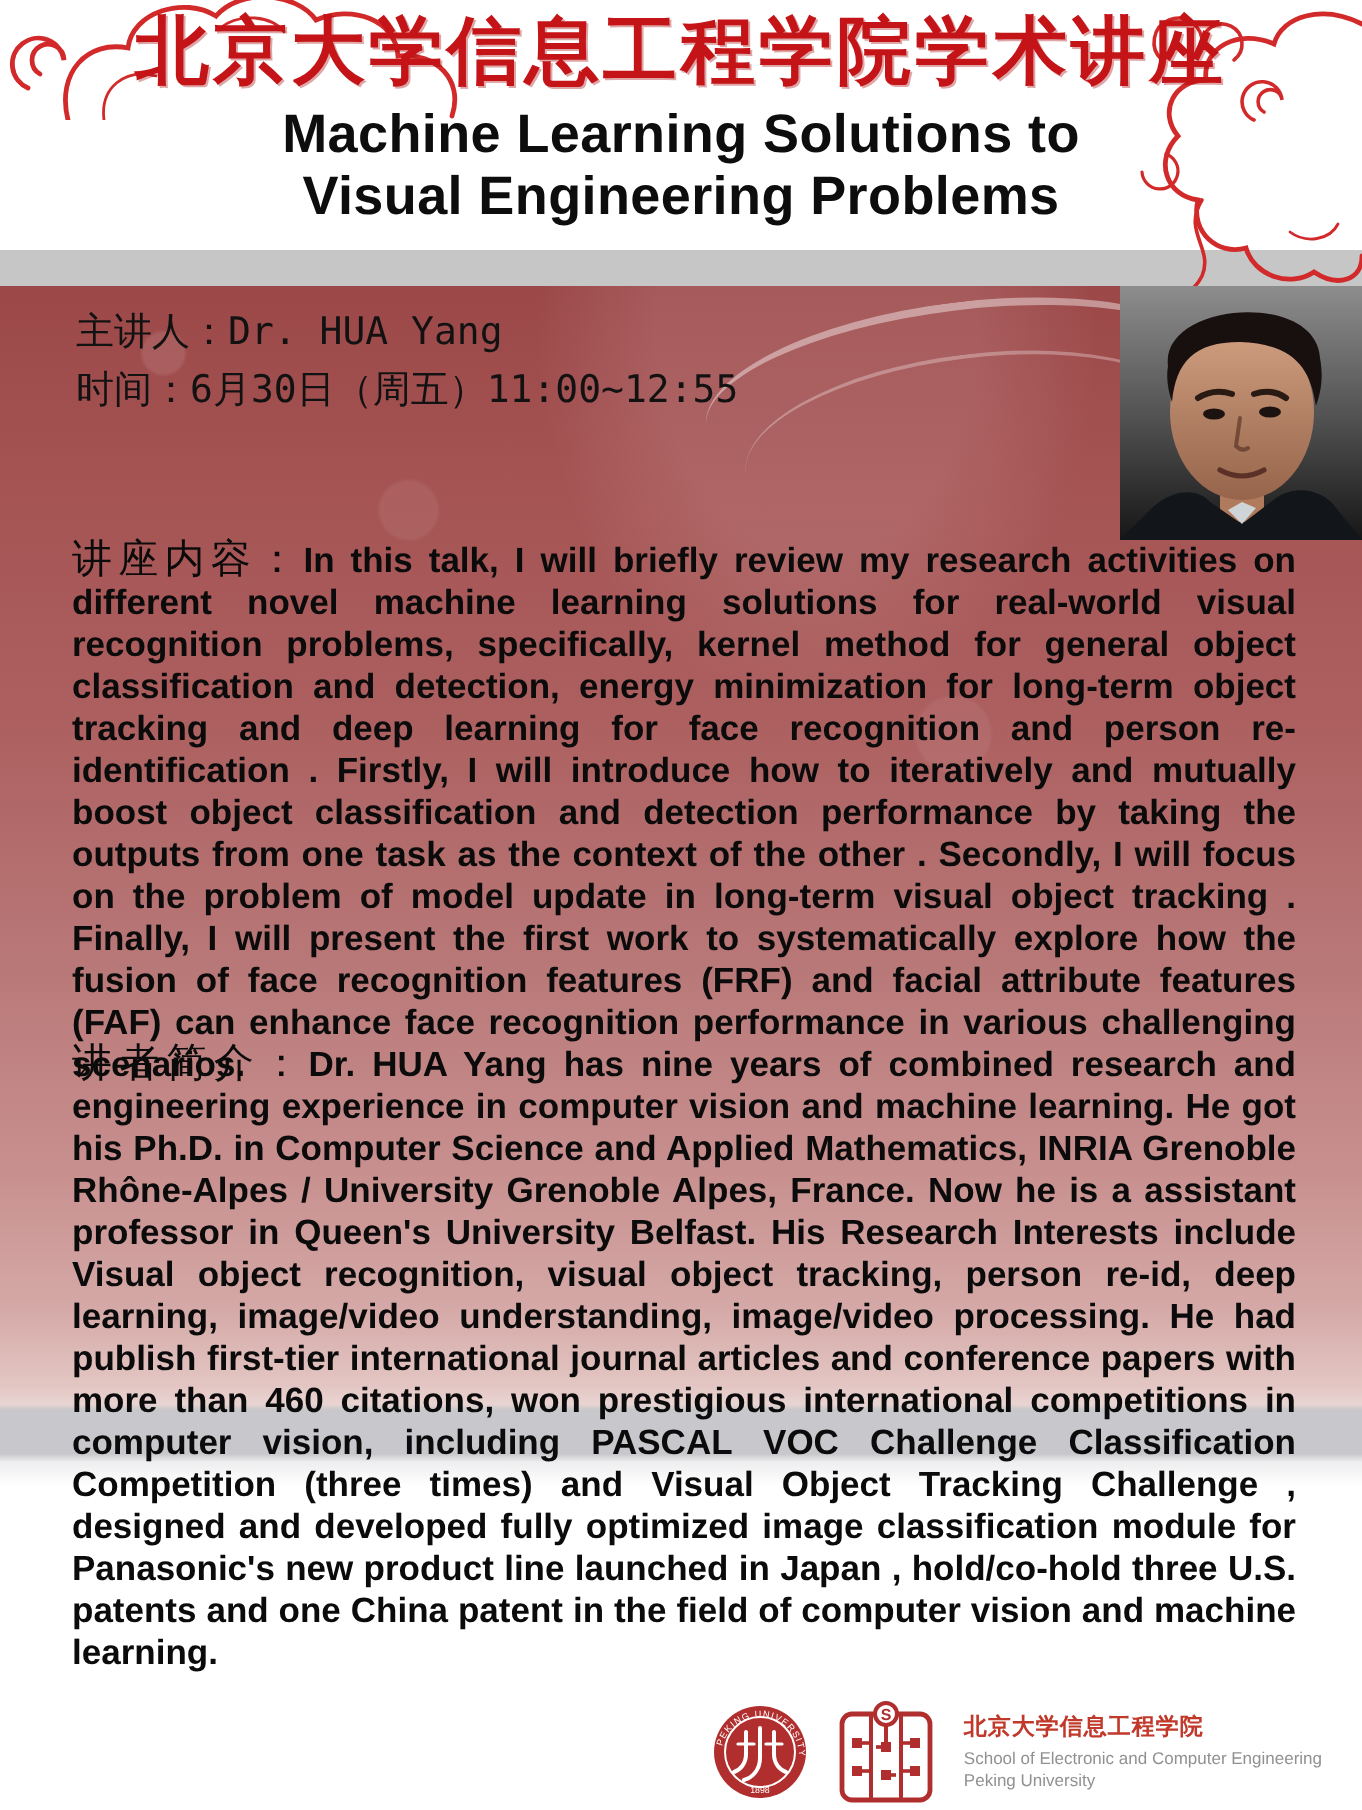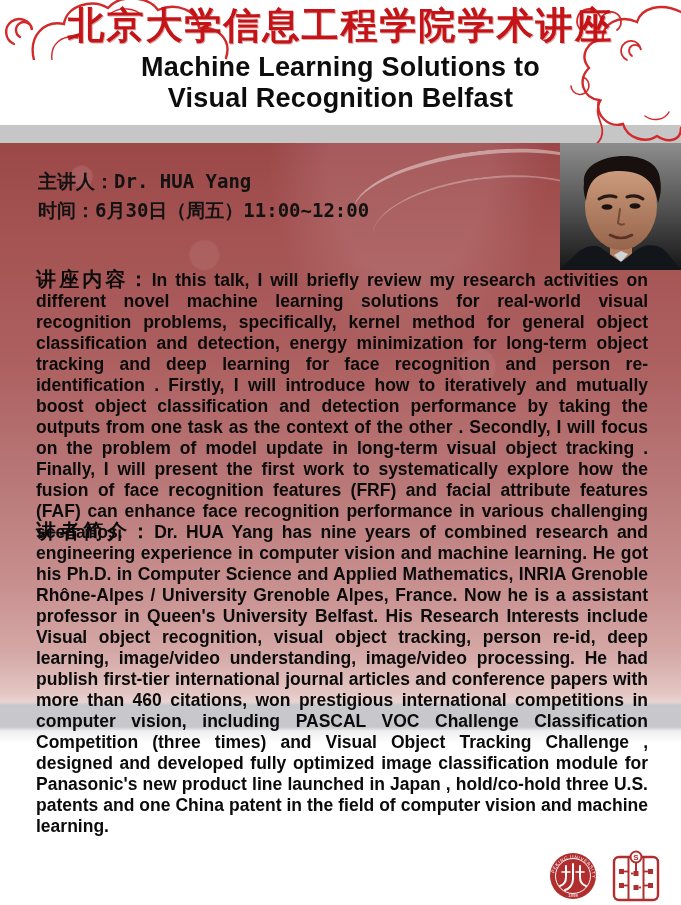--- a/index.html
+++ b/index.html
@@ -27,29 +27,29 @@
   .texture{position:absolute;top:0;left:0;width:681px;height:560px;pointer-events:none;
     background:
       radial-gradient(circle at 12% 6%, rgba(255,255,255,.10) 0 10px, transparent 12px),
       radial-gradient(circle at 30% 20%, rgba(255,255,255,.07) 0 14px, transparent 16px),
       radial-gradient(circle at 70% 40%, rgba(255,255,255,.06) 0 18px, transparent 20px),
       radial-gradient(ellipse at 60% 5%, rgba(255,255,255,.10) 0 80px, transparent 140px);}
   .swoosh{position:absolute;border-radius:50%;border-top:4px solid rgba(255,255,255,.42);
           width:260px;height:90px;left:352px;top:8px;transform:rotate(-7deg);}
   .swoosh.s2{border-top-width:2px;width:230px;left:372px;top:34px;opacity:.7;}
 
-  .info{position:absolute;top:24px;left:38px;z-index:2;color:#121212;
-        font-family:"DejaVu Sans Mono",monospace;font-weight:700;
+  .info{position:absolute;top:9px;left:38px;z-index:2;color:#121212;
+        font-family:"DejaVu Sans Mono",monospace;font-weight:400;
         font-size:19px;line-height:29px;white-space:nowrap;}
 
   .photo{position:absolute;top:0;right:0;width:121px;height:127px;z-index:2;display:block;}
 
   .para{position:absolute;left:36px;width:612px;z-index:2;text-align:justify;
         font-weight:bold;font-size:17.5px;line-height:21px;color:#0b0b0b;}
-  .para .cjk-label{font-weight:700;font-size:20px;font-family:"DejaVu Sans",sans-serif;}
+  .para .cjk-label{font-weight:400;font-size:20px;font-family:"DejaVu Sans",sans-serif;}
   .para-abstract{top:126px;}
   .para-bio{top:378px;}
 
   
   .footer{position:absolute;left:0;top:704px;width:661px;height:58px;z-index:2;
           display:flex;justify-content:flex-end;align-items:center;gap:14px;}
   .footer-text .cn{color:#c0392b;font-weight:bold;font-size:11.5px;margin-bottom:3px;letter-spacing:.5px;}
   .footer-text .en{color:#919191;font-size:8.5px;line-height:11px;}
 </style>
 </head>
@@ -76,21 +76,21 @@
         <path d="M150,30 a12,12 0 1 1 20,-8 a10,10 0 1 1 16,8" stroke-width="1.8"></path>
         <path d="M170,100 C160,116 176,124 170,138 C166,146 158,150 152,146" stroke-width="1.8"></path>
         <path d="M140,86 a9,9 0 1 0 12,-9" stroke-width="1.6"></path>
         <path d="M214,116 C222,122 234,120 238,112" stroke-width="1.4"></path>
       </g>
     </svg>
 
     <div class="banner">北京大学信息工程学院学术讲座</div>
     <div class="title">
       <div>Machine Learning Solutions to</div>
-      <div>Visual Recognition Belfast</div>
+      <div>Visual Engineering Problems</div>
     </div>
   </div>
 
   <div class="body-bg">
     <div class="texture"></div>
     <div class="swoosh"></div>
     <div class="swoosh s2"></div>
 
     <svg class="photo" viewBox="0 0 121 127">
       <defs>
@@ -113,21 +113,21 @@
       <path d="M39,56 q8,-5 17,-2" stroke="#2a1a14" stroke-width="3" fill="none" stroke-linecap="round"></path>
       <path d="M67,54 q9,-3 16,2" stroke="#2a1a14" stroke-width="3" fill="none" stroke-linecap="round"></path>
       <ellipse cx="47" cy="64" rx="5.5" ry="2.8" fill="#1c1310"></ellipse>
       <ellipse cx="75" cy="63" rx="5.5" ry="2.8" fill="#1c1310"></ellipse>
       <path d="M60,66 l-2,14 q3,3 6,1" stroke="rgba(70,35,22,.55)" stroke-width="2" fill="none" stroke-linecap="round"></path>
       <path d="M50,92 q11,6 22,0" stroke="#5a3027" stroke-width="2.6" fill="none" stroke-linecap="round"></path>
     </svg>
 
     <div class="info">
       <div>主讲人：Dr. HUA Yang</div>
-      <div>时间：6月30日（周五）11:00~12:00</div>
+      <div>时间：6月30日（周五）11:00~12:55</div>
     </div>
 
     <div class="para para-abstract">
       <span class="cjk-label">讲座内容：</span><span>In this talk, I will briefly review my research activities on different novel machine learning solutions for real-world visual recognition problems, specifically, kernel method for general object classification and detection, energy minimization for long-term object tracking and deep learning for face recognition and person re-identification . Firstly, I will introduce how to iteratively and mutually boost object classification and detection performance by taking the outputs from one task as the context of the other . Secondly, I will focus on the problem of model update in long-term visual object tracking . Finally,  I will present the first work to systematically explore how the fusion of face recognition features (FRF) and facial attribute features (FAF) can enhance face recognition performance in various challenging scenarios.</span>
     </div>
 
     <div class="para para-bio">
       <span class="cjk-label">讲者简介：</span><span>Dr. HUA Yang has nine years of combined research and engineering experience in computer vision and machine learning. He got his Ph.D. in Computer Science and Applied Mathematics, INRIA Grenoble Rhône-Alpes / University Grenoble Alpes, France.  Now he is a assistant professor in Queen's University Belfast. His Research Interests include Visual object recognition, visual object tracking, person re-id, deep learning, image/video understanding, image/video processing. He had publish first-tier international journal articles and conference papers with more than 460 citations, won prestigious international competitions in computer vision, including PASCAL VOC Challenge Classification Competition (three times) and Visual Object Tracking Challenge , designed and developed fully optimized image classification module for Panasonic's new product line launched in Japan , hold/co-hold three U.S. patents and one China patent in the field of computer vision and machine learning.</span>
     </div>
 
@@ -169,15 +169,20 @@
           <rect x="8" y="20" width="5" height="5"></rect>
             <rect x="8" y="34" width="5" height="5"></rect>
           <rect x="37" y="20" width="5" height="5"></rect>
             <rect x="37" y="34" width="5" height="5"></rect>
           <rect x="22.5" y="22" width="5" height="5"></rect>
             <rect x="22.5" y="36" width="5" height="5"></rect>
         </g>
         <text x="25" y="10.8" text-anchor="middle" font-size="8" font-weight="bold" fill="#b02e2e" font-family="Liberation Sans,sans-serif">S</text>
       </svg>
 
+      <div class="footer-text">
+        <div class="cn">北京大学信息工程学院</div>
+        <div class="en">School of Electronic and Computer Engineering</div>
+        <div class="en">Peking University</div>
+      </div>
     </div>
   </div>
 </div>
 
 </body></html>

